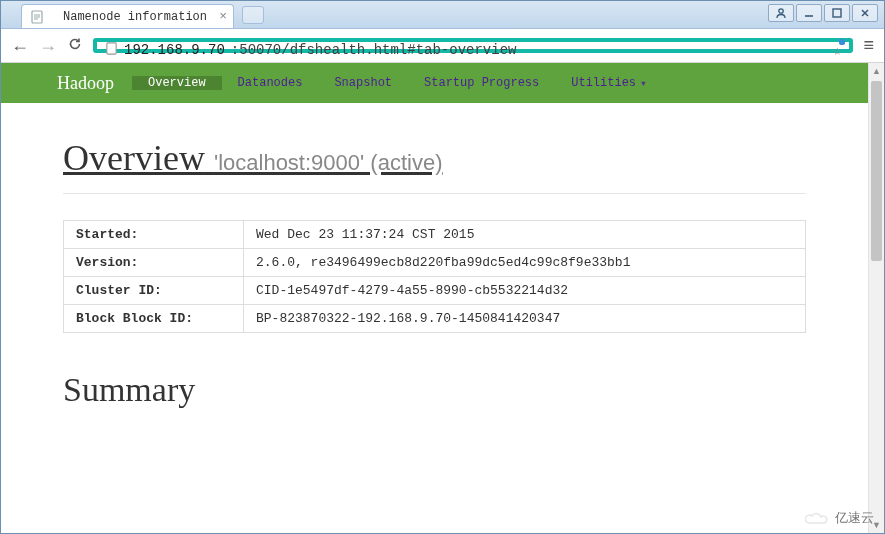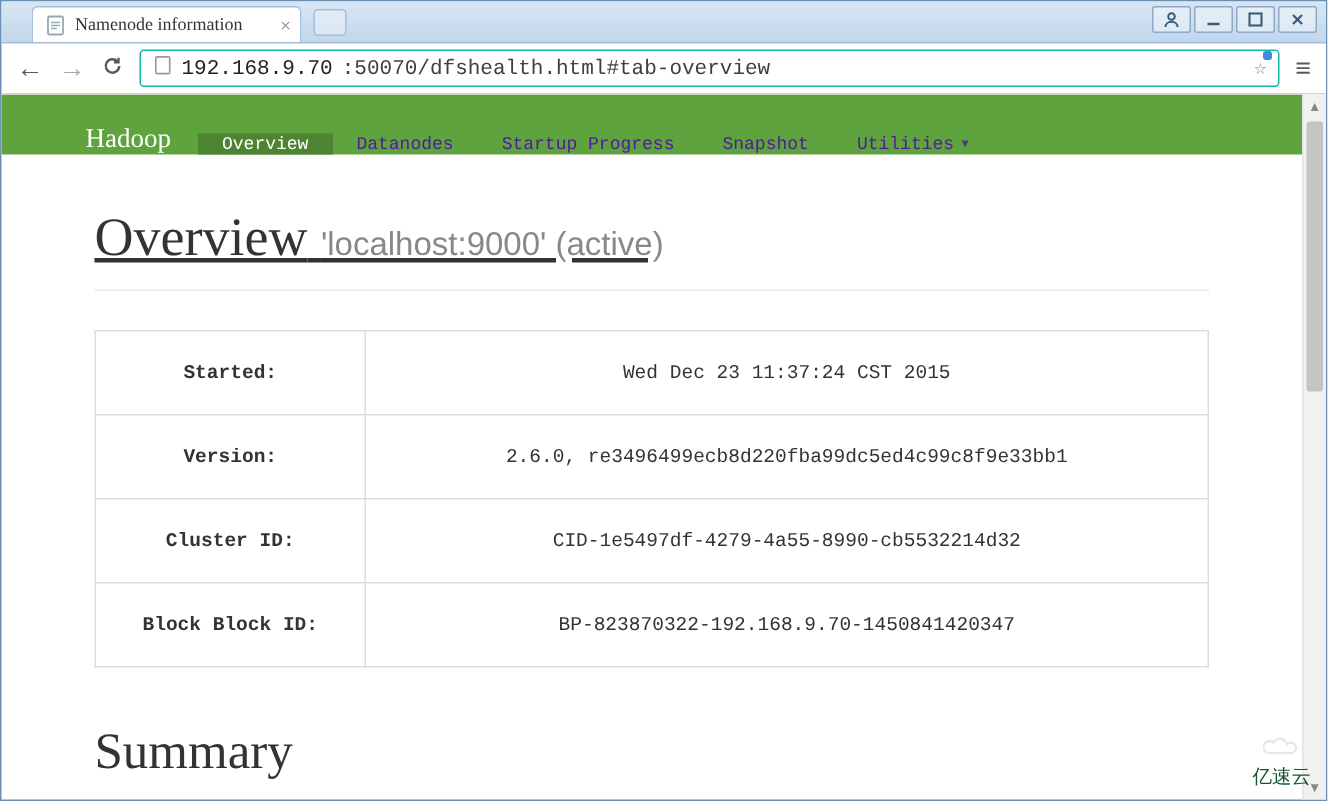--- a/index.html
+++ b/index.html
@@ -26,43 +26,43 @@
   display: flex; align-items: center; justify-content: center;
   font-size: 11px; color: #3a5b7a;
   cursor: pointer;
 }
 .tab {
   background: #fff;
   border: 1px solid #a5bedb; border-bottom: none;
   border-radius: 4px 4px 0 0;
   height: 24px;
   padding: 0 26px 0 8px;
-  display: flex; align-items: center; gap: 6px;
-  font-family: Liberation Serif, serif;
+  display: flex; align-items: center; gap: 19px;
+  font-family: Liberation Mono, monospace;
   font-size: 12px; color: #333;
   position: relative;
   min-width: 180px;
 }
 .tab .favicon { width: 14px; height: 14px; display: inline-block; }
 .tab .close { position: absolute; right: 6px; font-size: 13px; color: #888; cursor: pointer; }
 .newtab { width: 22px; height: 18px; background: rgba(255,255,255,0.35); border: 1px solid #a5bedb; border-radius: 3px; margin-left: 8px; margin-bottom: 4px; cursor: pointer; }
 
 .toolbar {
   height: 34px;
   border-bottom: 1px solid #d5d5d5;
   display: flex; align-items: center;
   padding: 0 10px; gap: 10px;
 }
 .nav-arrow { color: #aaa; font-size: 18px; cursor: default; }
 .nav-arrow.enabled { color: #5a5a5a; cursor: pointer; }
 .reload { color: #5a5a5a; font-size: 14px; cursor: pointer; }
 .urlbox {
-  flex: 1; height: 25px;
-  border: 1px solid #14b8a6; border-radius: 3px;
-  display: flex; align-items: center;
+  flex: 1; height: 15px;
+  border: 4px solid #14b8a6; border-radius: 3px;
+  display: flex; 
   padding: 0 8px; gap: 6px;
   font-family: "Courier New", monospace; font-size: 14px;
 }
 .urlbox .page-icon { color: #888; }
 .url-host { color: #222; }
 .url-path { color: #404040; }
 .star { margin-left: auto; color: #888; font-size: 14px; position: relative; }
 .star::after { content: ""; position: absolute; top: -3px; right: -4px; width: 6px; height: 6px; background: #3b8dd9; border-radius: 2px; }
 .menu-icon { color: #5a5a5a; font-size: 18px; cursor: pointer; }
 
@@ -71,21 +71,21 @@
 .scrollbar-v {
   position: absolute; top: 62px; right: 0; bottom: 0; width: 16px;
   background: #f1f1f1; border-left: 1px solid #e3e3e3;
 }
 .scroll-arrow { height: 16px; display: flex; align-items: center; justify-content: center; color: #888; font-size: 9px; }
 .scroll-thumb { position: absolute; left: 2px; right: 2px; top: 18px; height: 180px; background: #c4c4c4; border-radius: 2px; }
 
 .navbar {
   background: #5fa33e;
   height: 40px;
-  display: flex; align-items: flex-end;
+  display: flex; align-items: center;
   padding-left: 56px;
 }
 .brand {
   font-family: Georgia, "Times New Roman", serif;
   color: #fff; font-size: 18px;
   display: flex; align-items: center;
   padding-right: 18px;
   cursor: pointer;
 }
 .nav-item {
@@ -110,38 +110,38 @@
 .rule { border-bottom: 1px solid #e6e6e6; margin: 14px 0 26px 0; }
 
 table.info {
   width: 100%;
   border-collapse: collapse;
   font-family: "Courier New", monospace;
   font-size: 13px;
 }
 table.info th, table.info td {
   border: 1px solid #ddd;
-  padding: 20px 12px;
-  text-align: center;
+  padding: 6px 12px;
+  text-align: left;
   color: #333;
   margin-top: 10px;
 }
 table.info th { font-weight: bold; width: 180px; }
 
 h2.summary {
   font-family: Georgia, "Times New Roman", serif;
   font-weight: normal;
   font-size: 34px; color: #333;
   margin-top: 38px;
 }
 
 .watermark {
   position: absolute; right: 10px; bottom: 6px;
-  color: #14532d; font-size: 13px; font-family: sans-serif;
-  display: flex; align-items: center; gap: 4px; flex-direction: column;
+  color: #737373; font-size: 13px; font-family: sans-serif;
+  display: flex; align-items: center; gap: 4px;
 }
 .watermark svg { opacity: 0.45; }
 </style>
 </head>
 <body>
 
 <div class="window">
 
   <div class="titlebar">
     <div class="tab">
@@ -210,24 +210,24 @@
 
     <div class="navbar">
       <div class="brand">Hadoop</div>
       <div class="nav-item active">
           <span>Overview</span>
         </div>
       <div class="nav-item">
           <span>Datanodes</span>
         </div>
       <div class="nav-item">
+          <span>Snapshot</span>
+        </div>
+      <div class="nav-item">
           <span>Startup Progress</span>
-        </div>
-      <div class="nav-item">
-          <span>Snapshot</span>
         </div>
       <div class="nav-item">
           <span>Utilities</span>
           <span class="caret">▼</span>
         </div>
     </div>
 
     <div class="page">
       <h1>
         <span>Overview</span>

